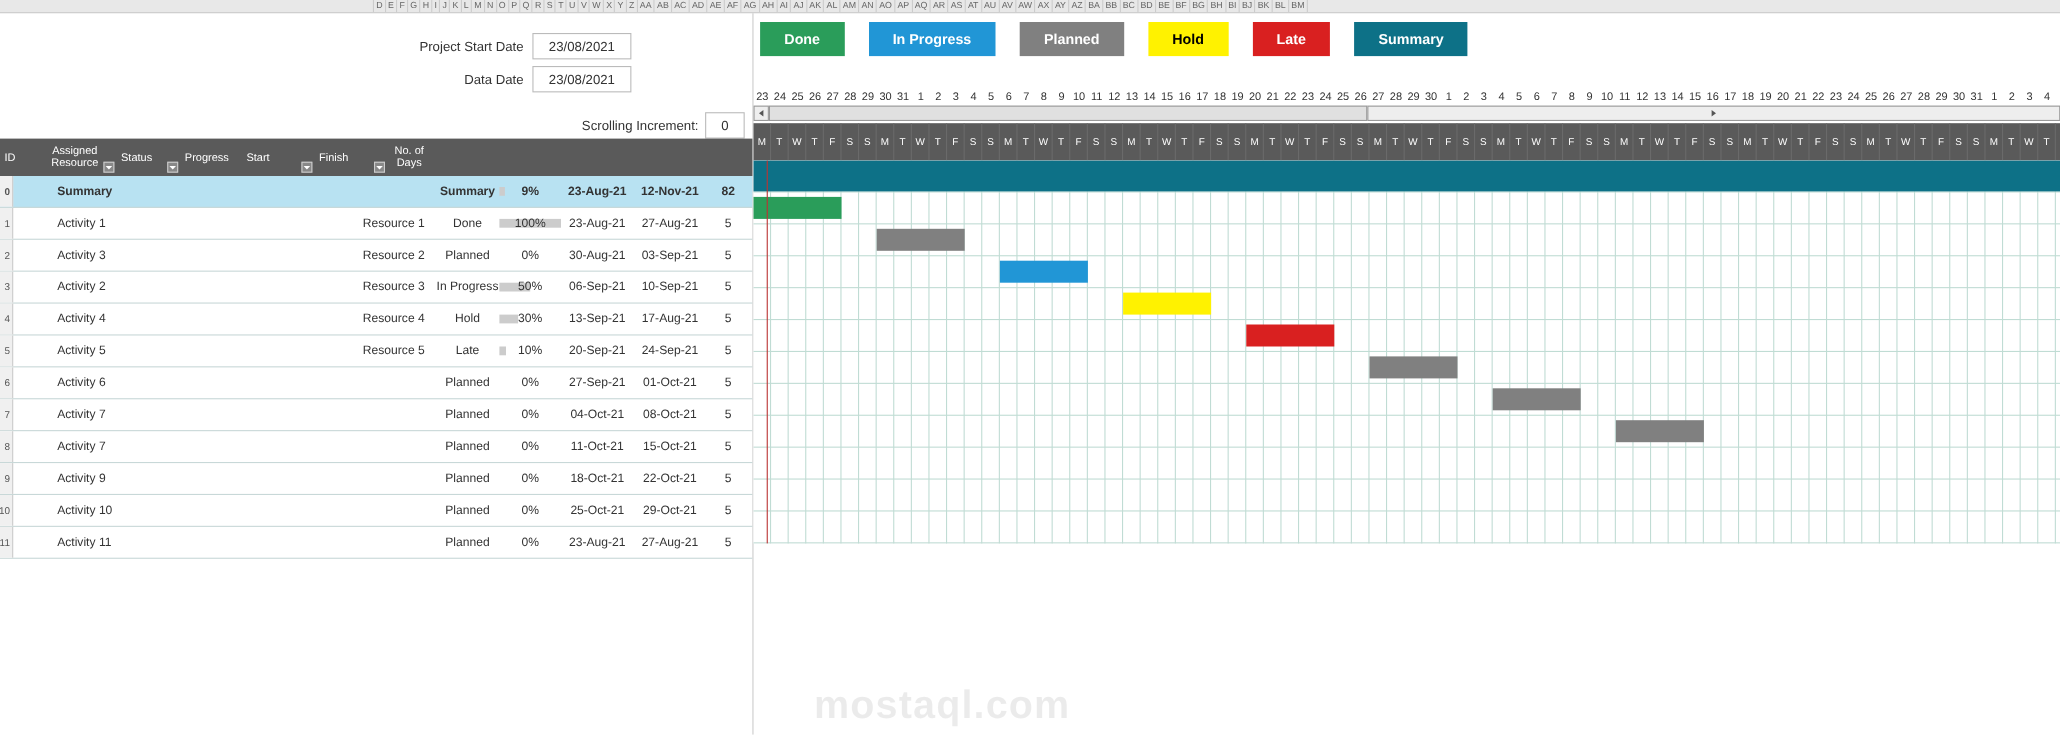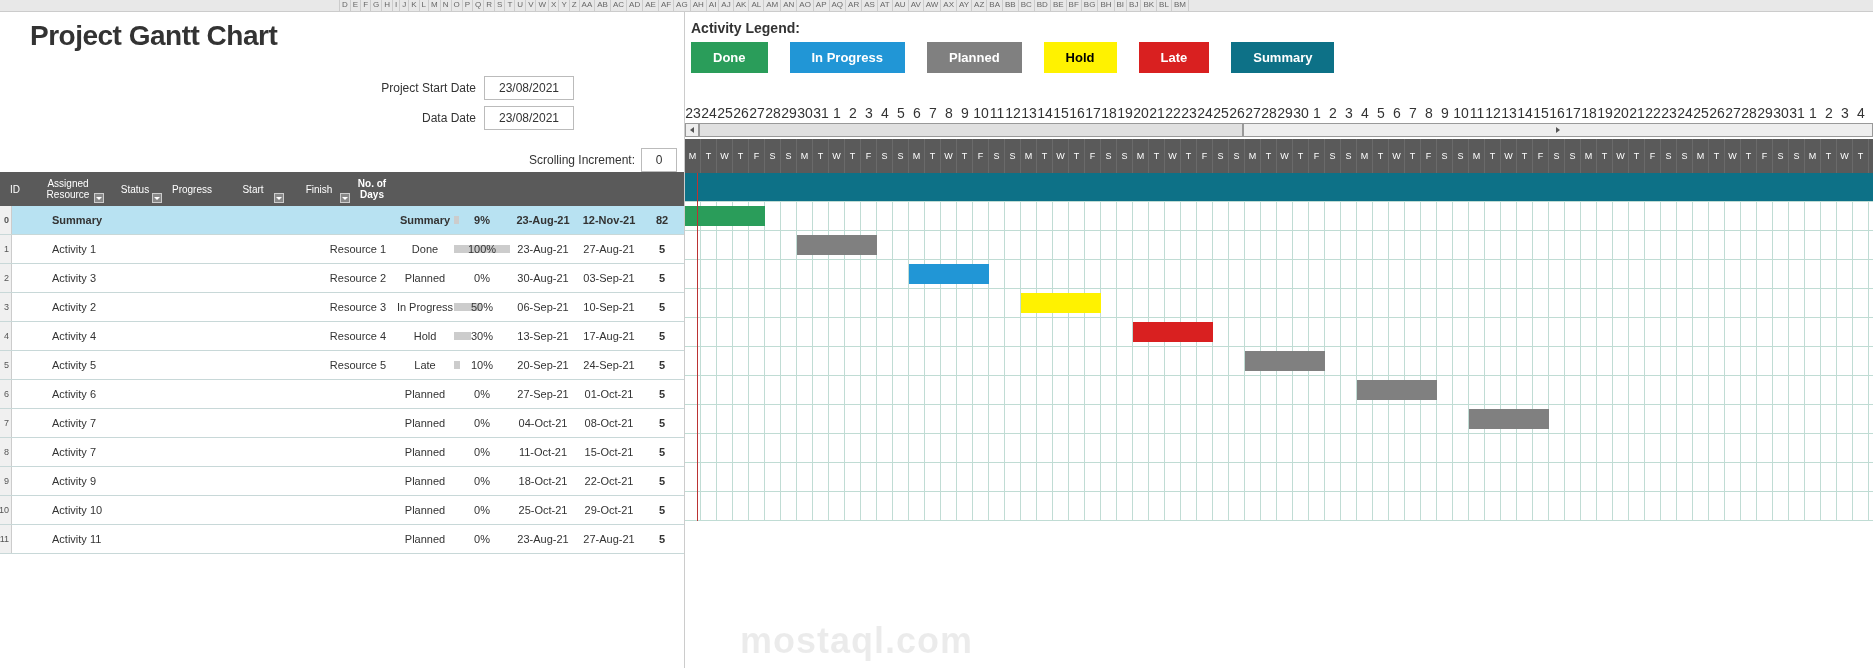--- a/index.html
+++ b/index.html
@@ -16,51 +16,51 @@
 
 .meta-rows { margin-top: 18px; }
 .meta-row { display: flex; align-items: center; justify-content: flex-end; padding-right: 110px; margin-bottom: 6px; font-size: 12px; }
 .meta-label { margin-right: 8px; }
 .meta-box { border: 1px solid #bbb; padding: 4px 8px; width: 90px; text-align: center; background: #fff; }
 
 .scroll-inc { display: flex; justify-content: flex-end; align-items: center; padding-right: 7px; margin-top: 18px; font-size: 12px; }
 .scroll-inc .meta-box { width: 36px; margin-left: 6px; }
 
 .tbl-header { display: flex; background: #5a5a5a; color: #fff; height: 34px; align-items: center; font-size: 10px; position: relative; }
-.th { position: relative; text-align: center; padding: 2px 4px; display: flex; align-items: center; justify-content: center; height: 100%; }
+.th { position: relative; text-align: center; padding: 2px 4px; display: flex; align-items: center; height: 100%; }
 .th .dd { position: absolute; right: 2px; bottom: 3px; width: 10px; height: 10px; background: #888; border: 1px solid #ccc; display: flex; align-items: center; justify-content: center; }
 .th .dd::after { content: ""; border-left: 3px solid transparent; border-right: 3px solid transparent; border-top: 3px solid #fff; }
 
 .c-id { width: 30px; }
 .c-name { width: 290px; justify-content: center; }
 .c-res { width: 76px; }
 .c-stat { width: 58px; }
 .c-prog { width: 56px; }
 .c-start { width: 66px; }
 .c-fin { width: 66px; }
-.c-days { width: 40px; line-height: 1.1; font-weight: bold; }
+.c-days { width: 40px; line-height: 1.1; }
 
 .tbl-body .row { display: flex; height: 29px; align-items: center; border-bottom: 1px solid #c8d8d8; font-size: 11px; position: relative; }
 .tbl-body .row .row-id { position: absolute; left: -2px; width: 14px; text-align: right; font-size: 9px; color: #555; background: #f0f0f0; height: 100%; display: flex; align-items: center; justify-content: flex-end; padding-right: 2px; border-right: 1px solid #ccc; }
 .tbl-body .row.summary { background: #b8e2f2; font-weight: bold; }
 .td { text-align: center; }
 .td.c-name { text-align: left; padding-left: 22px; }
 .td.c-prog { position: relative; }
 .prog-bg { position: absolute; left: 0; top: 2px; bottom: 2px; background: #ccc; z-index: 0; }
 .prog-txt { position: relative; z-index: 1; }
 
 .legend-section { padding: 8px 0 0 6px; }
 .legend-title { font-size: 14px; font-weight: bold; margin-bottom: 6px; }
 .legend-items { display: flex; gap: 22px; }
 .legend-item { padding: 8px 22px; color: #fff; font-weight: bold; font-size: 13px; }
 
 .timeline-header { margin-top: 32px; }
 .months { display: flex; font-size: 18px; font-weight: 500; position: relative; height: 24px; }
 .month { position: absolute; }
-.days-row { display: flex; font-size: 14px; color: #333; }
+.days-row { display: flex; font-size: 10px; color: #333; }
 .day-num { width: 16px; text-align: center; }
 
 .scrollbar-row { display: flex; align-items: center; padding: 2px 0; }
 .sb-btn { width: 14px; height: 14px; border: 1px solid #999; background: #eee; display: flex; align-items: center; justify-content: center; }
 .sb-track { height: 14px; border: 1px solid #999; background: #e0e0e0; width: 544px; }
 .sb-btn.left::after { content: ""; border-top: 3px solid transparent; border-bottom: 3px solid transparent; border-right: 4px solid #555; }
 .sb-btn.right::after { content: ""; border-top: 3px solid transparent; border-bottom: 3px solid transparent; border-left: 4px solid #555; }
 
 .dow-header { display: flex; background: #5a5a5a; color: #fff; height: 34px; font-size: 9px; }
 .dow { width: 16px; text-align: center; display: flex; align-items: center; justify-content: center; border-right: 1px solid #6a6a6a; }
@@ -139,21 +139,20 @@
     <span>BH</span>
     <span>BI</span>
     <span>BJ</span>
     <span>BK</span>
     <span>BL</span>
     <span>BM</span>
   </div>
 
 <div class="main">
   <div class="left">
-    <div class="title">Project Gantt Chart</div>
     <div class="meta-rows">
       <div class="meta-row">
         <span class="meta-label">Project Start Date</span>
         <span class="meta-box">23/08/2021</span>
       </div>
       <div class="meta-row">
         <span class="meta-label">Data Date</span>
         <span class="meta-box">23/08/2021</span>
       </div>
     </div>
@@ -321,21 +320,20 @@
     <div class="td c-prog"><div class="prog-bg" style="width:0%"></div><span class="prog-txt">0%</span></div>
     <div class="td c-start">23-Aug-21</div>
     <div class="td c-fin">27-Aug-21</div>
     <div class="td c-days">5</div>
   </div>
       </div>
   </div>
 
   <div class="right">
     <div class="legend-section">
-      <div class="legend-title">Activity Legend:</div>
       <div class="legend-items" id="legend-items">
           <div class="legend-item" style="background:#2a9d5a;color:#fff">Done</div>
           <div class="legend-item" style="background:#2196d6;color:#fff">In Progress</div>
           <div class="legend-item" style="background:#808080;color:#fff">Planned</div>
           <div class="legend-item" style="background:#fff200;color:#000">Hold</div>
           <div class="legend-item" style="background:#d92020;color:#fff">Late</div>
           <div class="legend-item" style="background:#0d7187;color:#fff">Summary</div>
         </div>
     </div>
 

